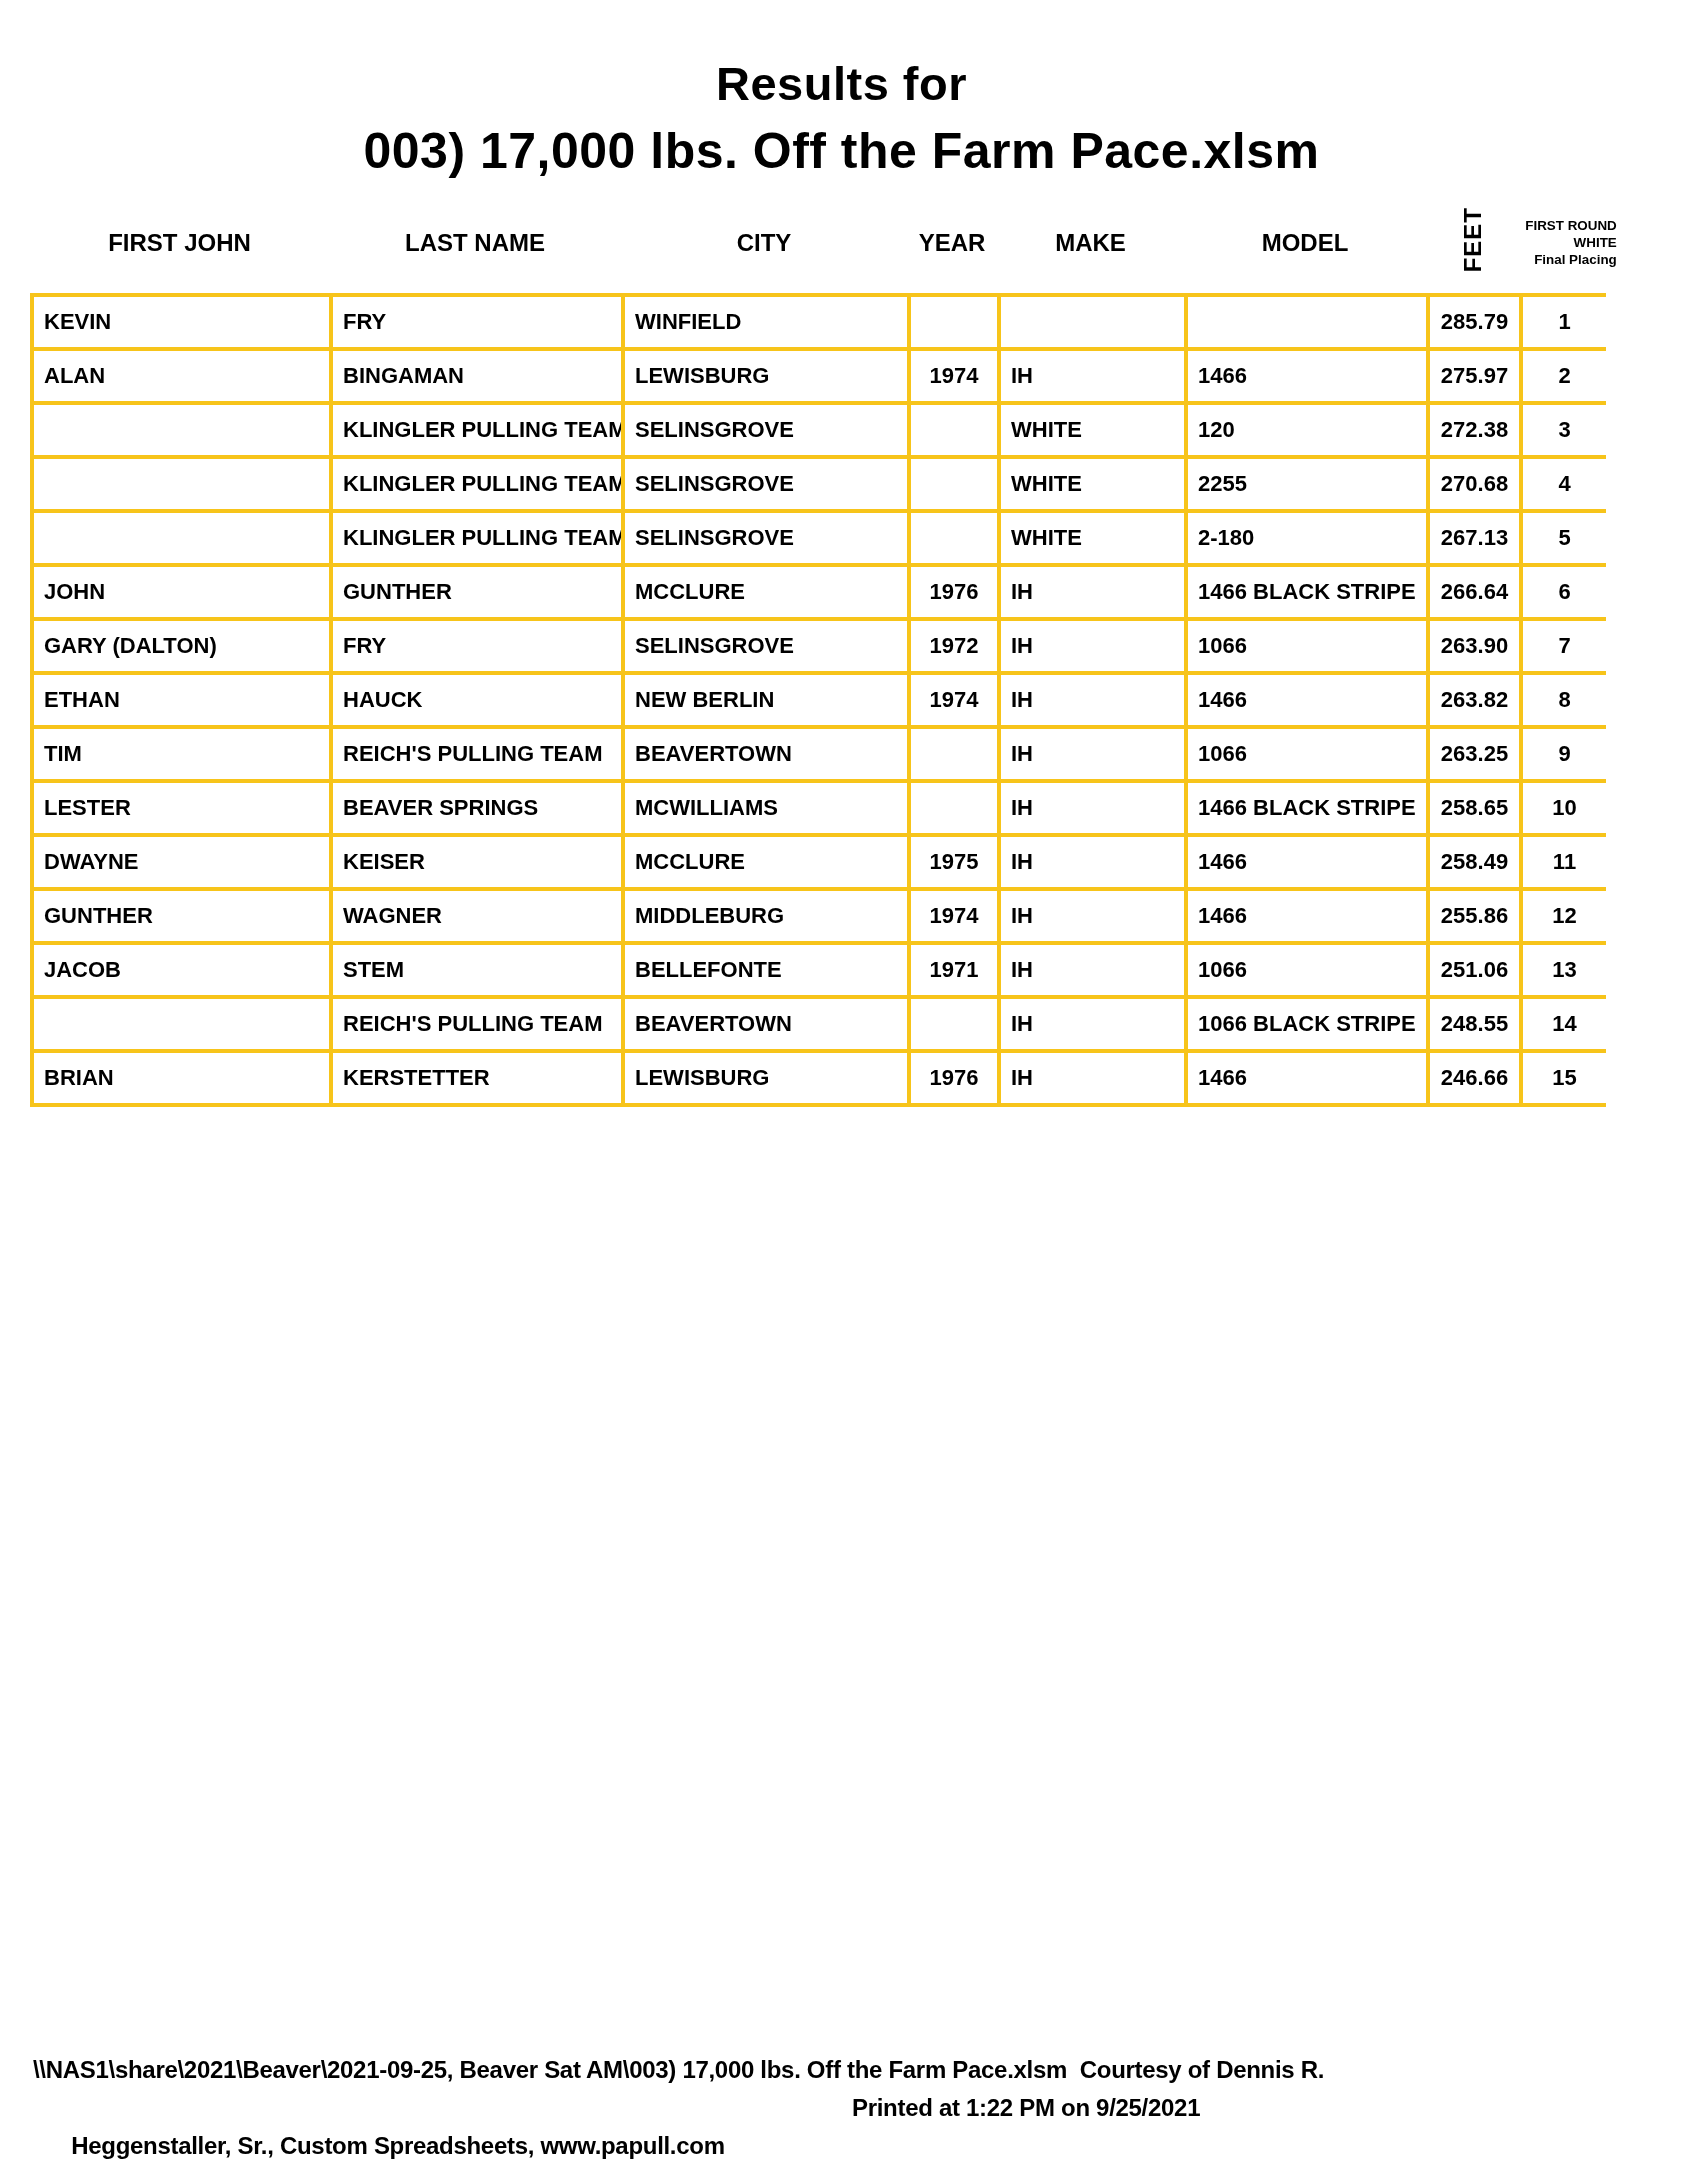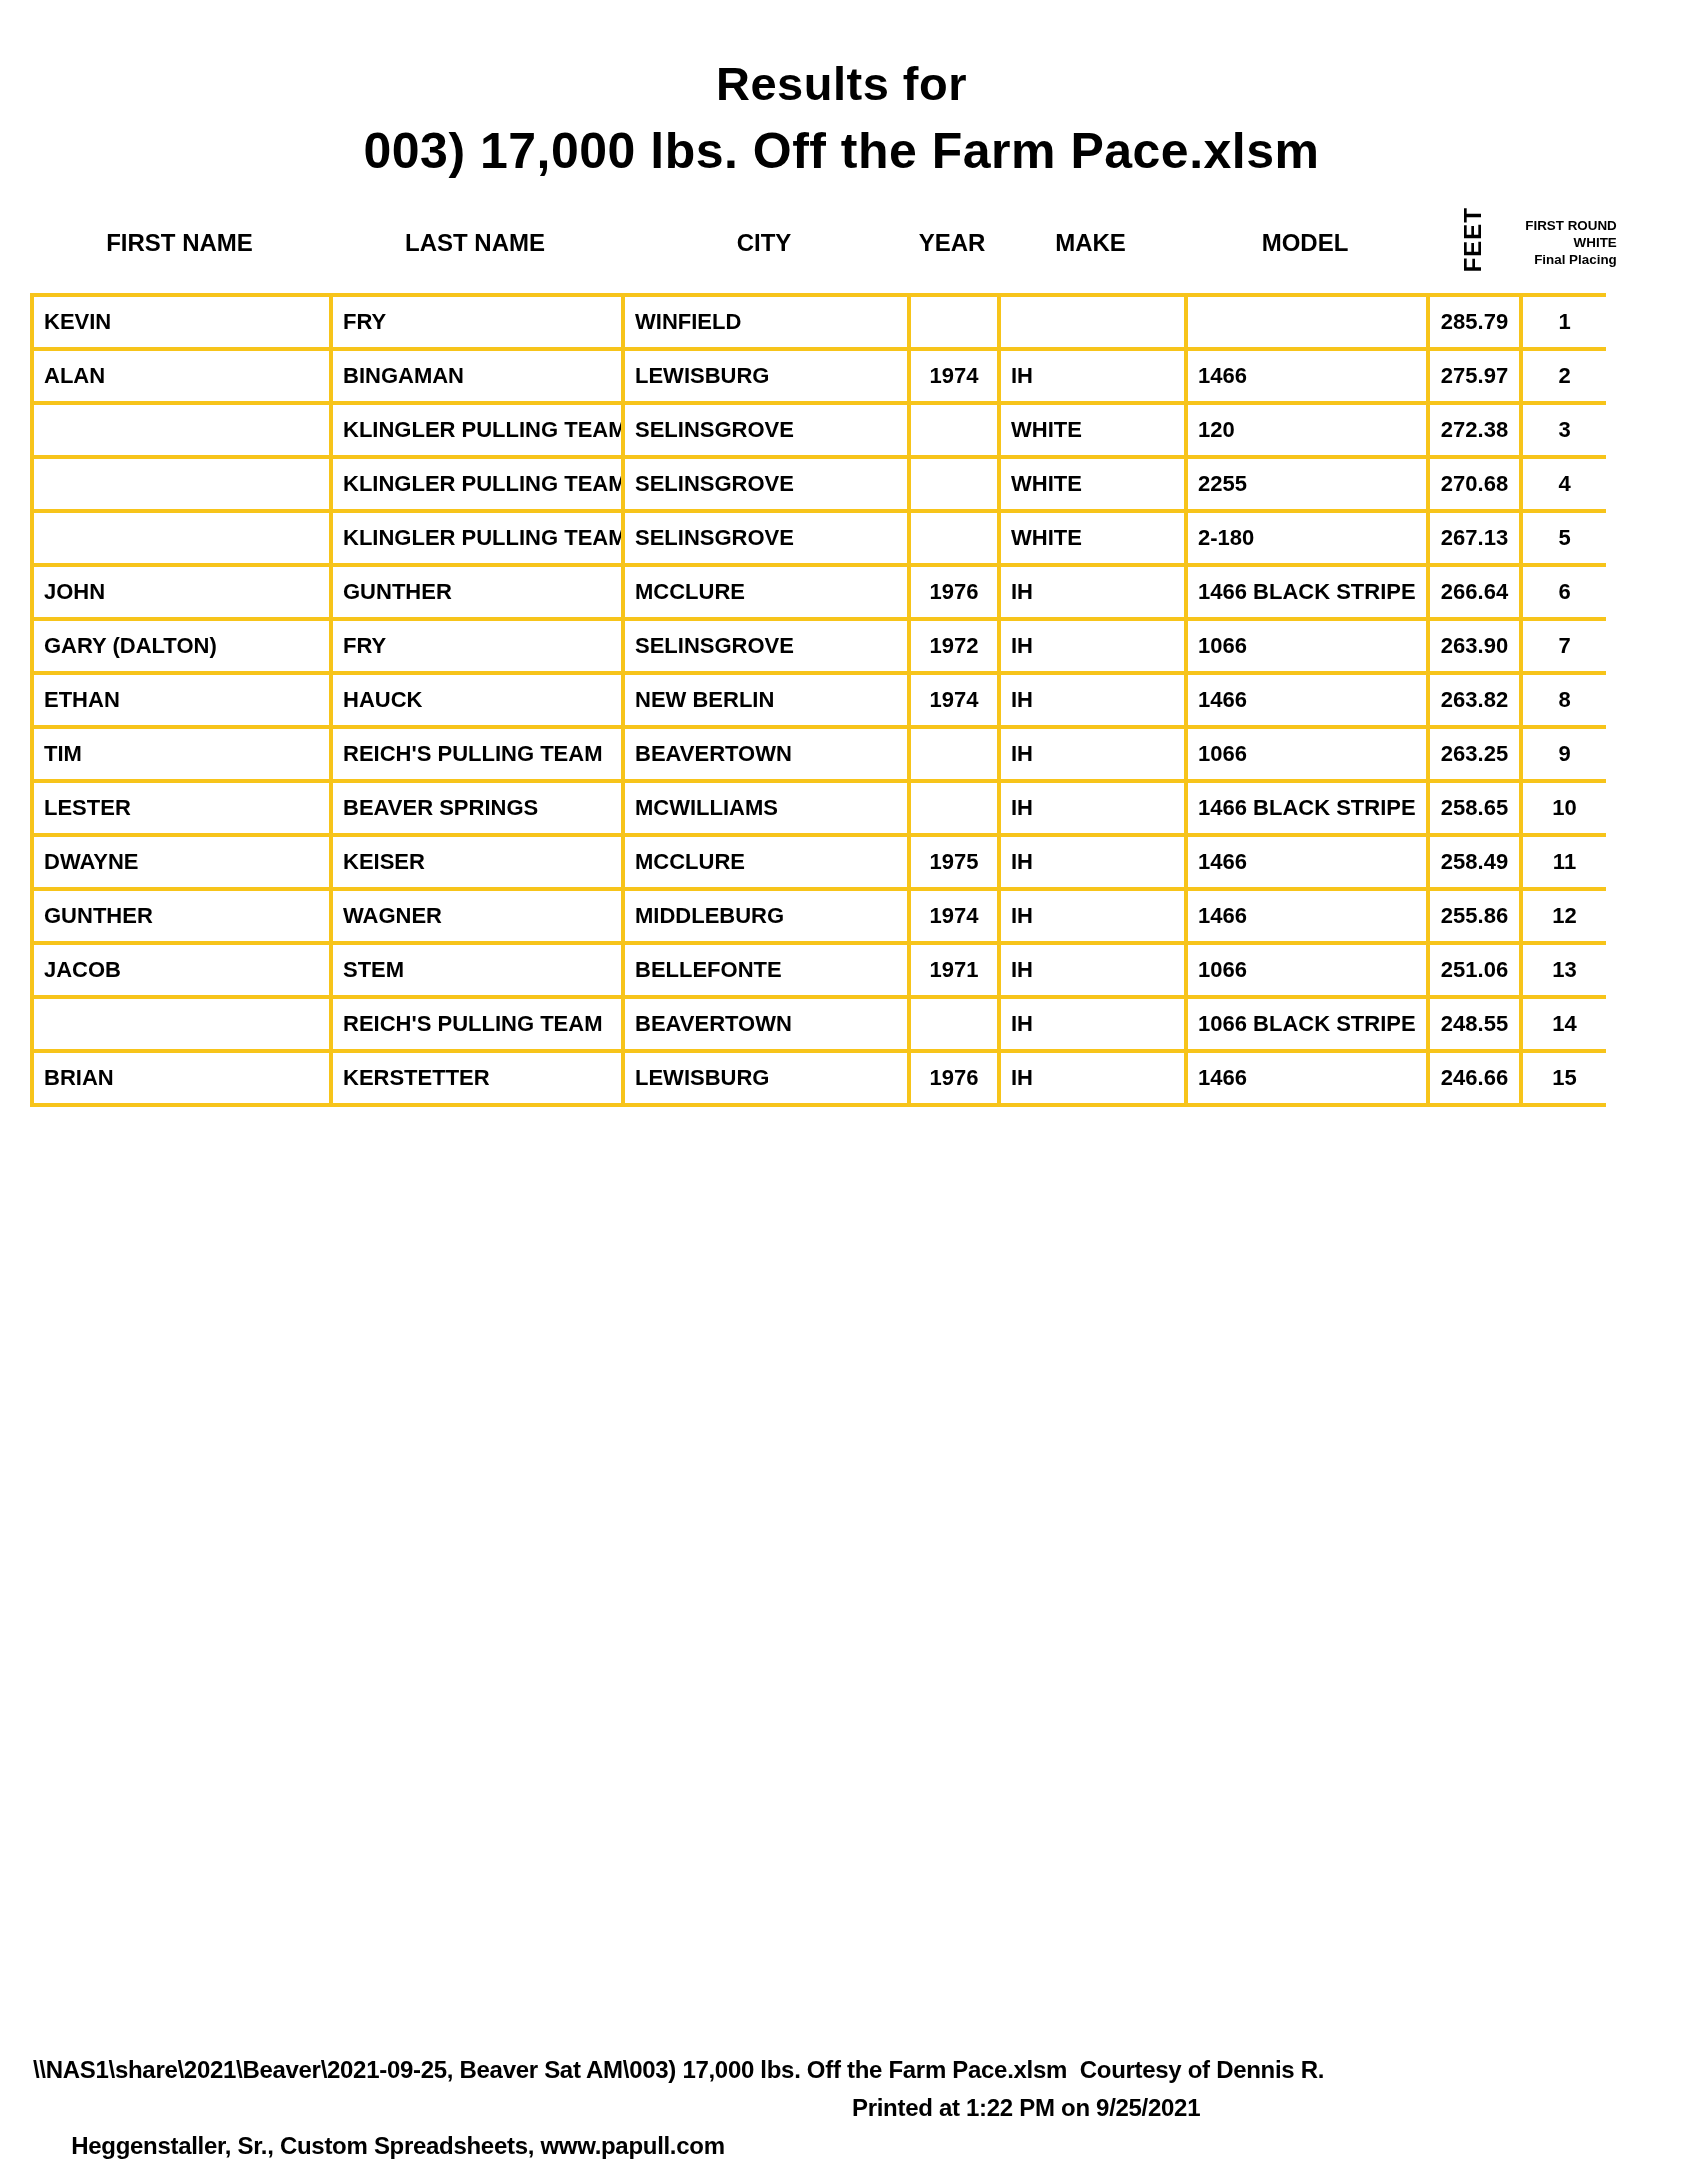--- a/index.html
+++ b/index.html
@@ -127,21 +127,21 @@
 <body>
 
 <div class="page">
 
   <div class="title-block">
     <div class="title-line1">Results for</div>
     <div class="title-line2">003) 17,000 lbs. Off the Farm Pace.xlsm</div>
   </div>
 
   <div class="header-grid">
-    <div class="hcell">FIRST NAME</div>
+    <div class="hcell">FIRST JOHN</div>
     <div class="hcell">LAST NAME</div>
     <div class="hcell">CITY</div>
     <div class="hcell">YEAR</div>
     <div class="hcell">MAKE</div>
     <div class="hcell">MODEL</div>
     <div class="hcell">
       <span class="vertical">FEET</span>
     </div>
     <div class="hcell-small">
       <div>FIRST ROUND</div>

